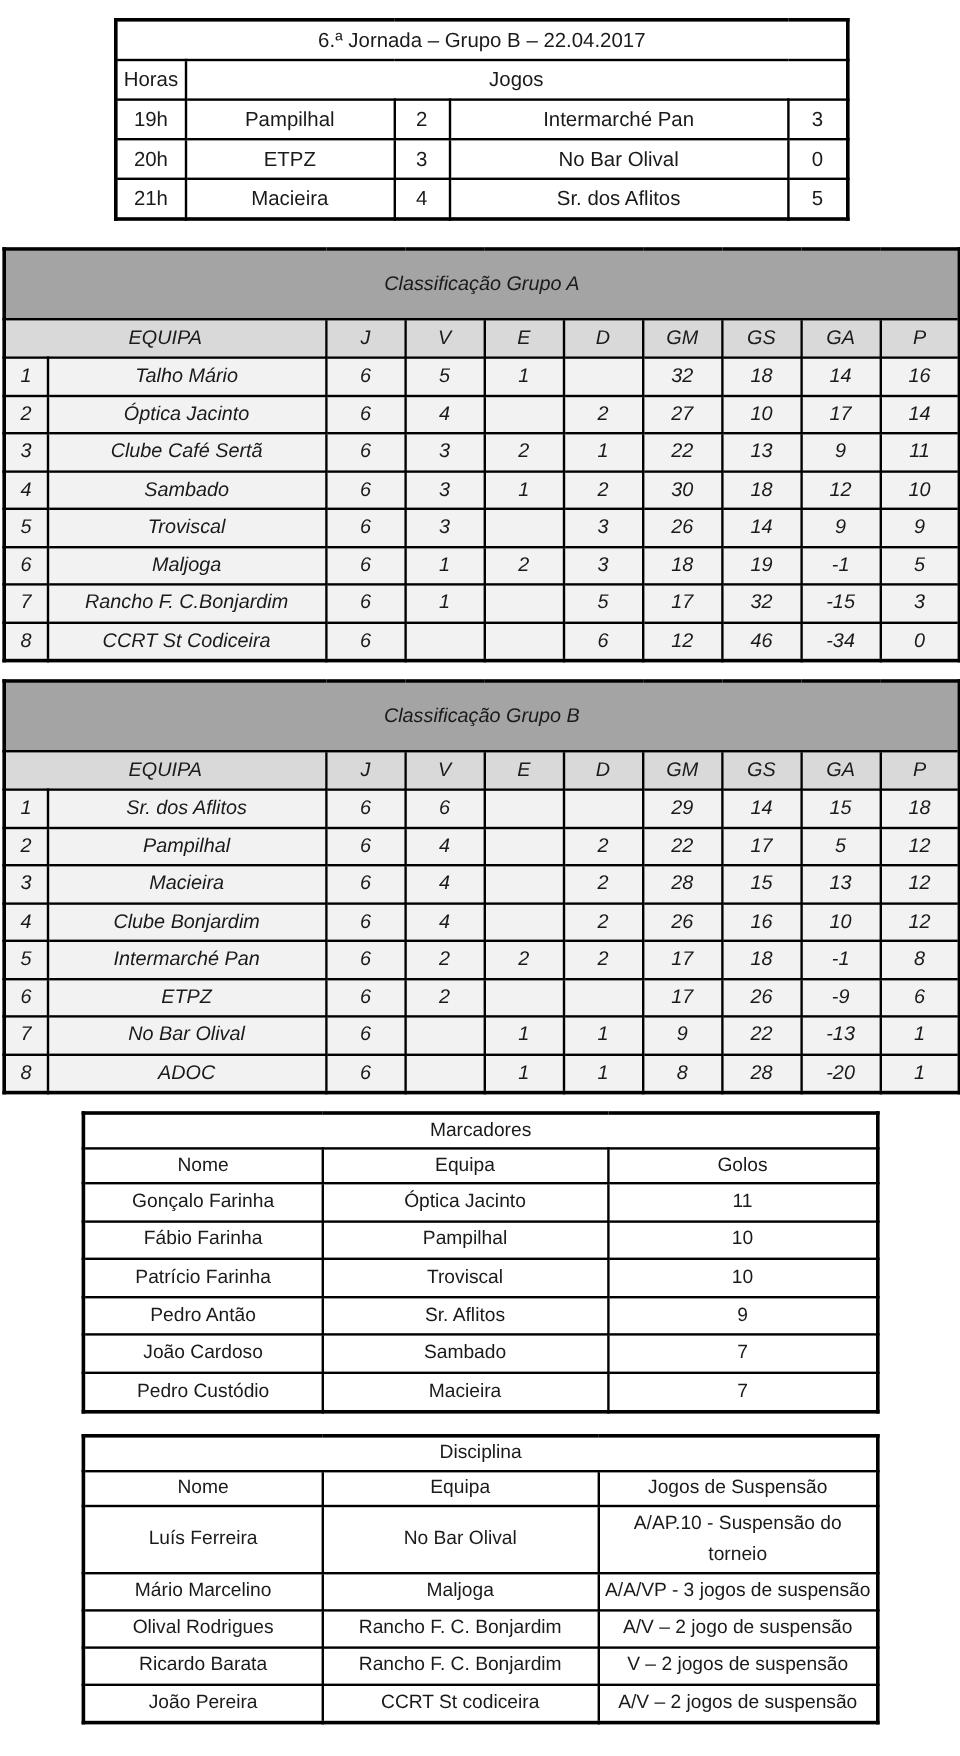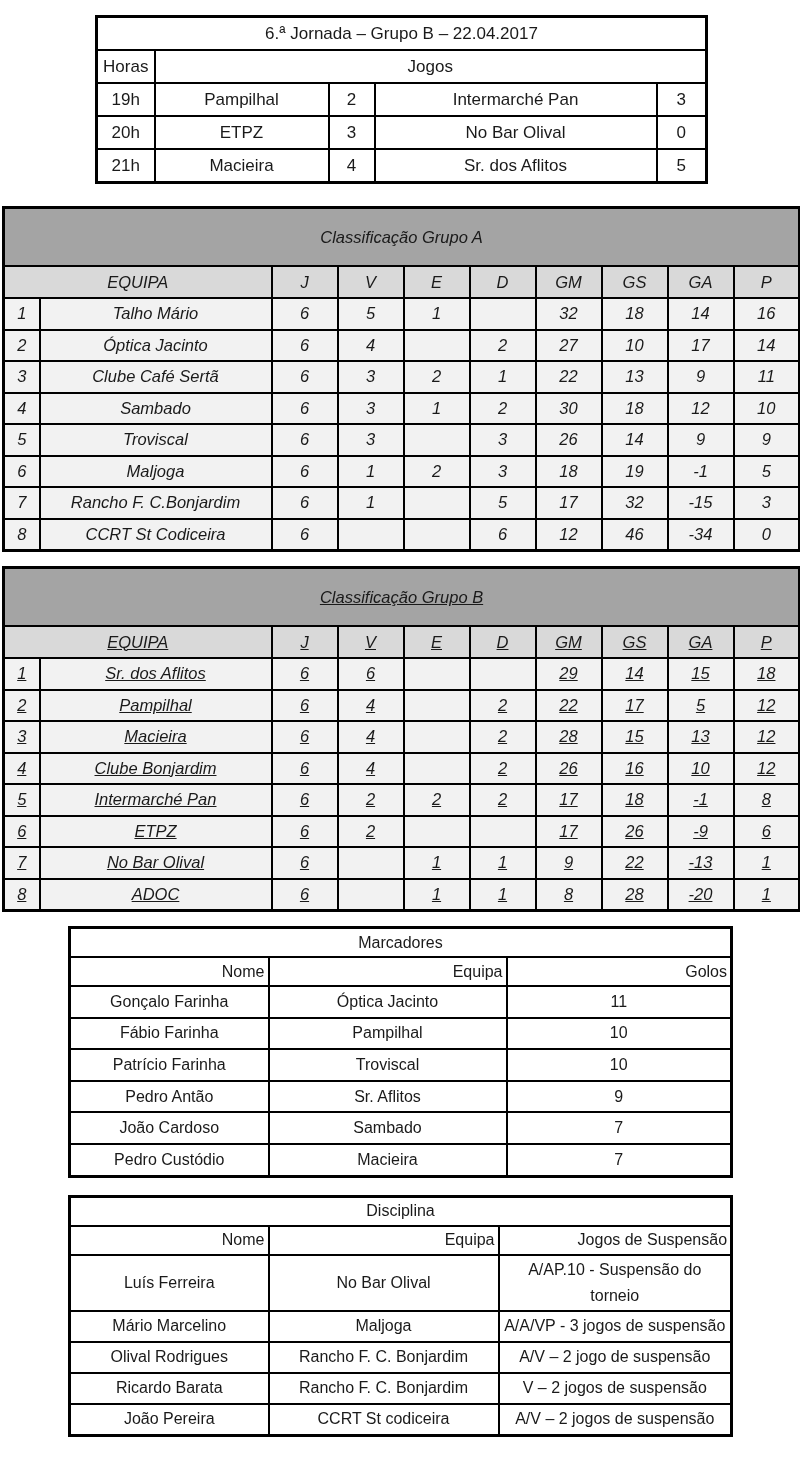--- a/index.html
+++ b/index.html
@@ -10,29 +10,29 @@
   }
   table { border-collapse:collapse; table-layout:fixed; border:3px solid #000000; }
   td { border:2px solid #000; text-align:center; vertical-align:middle; padding:1px 3px; overflow:hidden; }
 
   
   .games { margin:15px 0 0 95px; width:610px; font-size:17px; }
   .games td { height:29px; }
 
   
   .classif { margin:22px 0 0 2px; width:796px; font-size:16.5px; font-style:italic;padding-left:25px; }
-  .classif.second { margin-top:14px;text-decoration:underline; }
+  .classif.second { margin-top:14px; }
   .classif .title-cell { height:54px; background:#a4a4a4; }
   .classif .head td { height:28px; background:#d9d9d9; }
   .classif tbody td { height:27.5px; background:#f2f2f2; }
 
   
   .small-table { width:662px; margin:14px 0 0 68px; font-size:16px; }
   .small-table .title-cell { height:25px; }
-  .small-table .head td { height:25px;text-align:right; }
+  .small-table .head td { height:25px; }
   .small-table tbody td { height:27.6px; }
   .disc { margin-top:17px; }
   .disc tbody td { height:27px; line-height:26px; }
 </style>
 </head>
 <body>
 
 <table class="games">
   <colgroup>
       <col style="width:58px">

